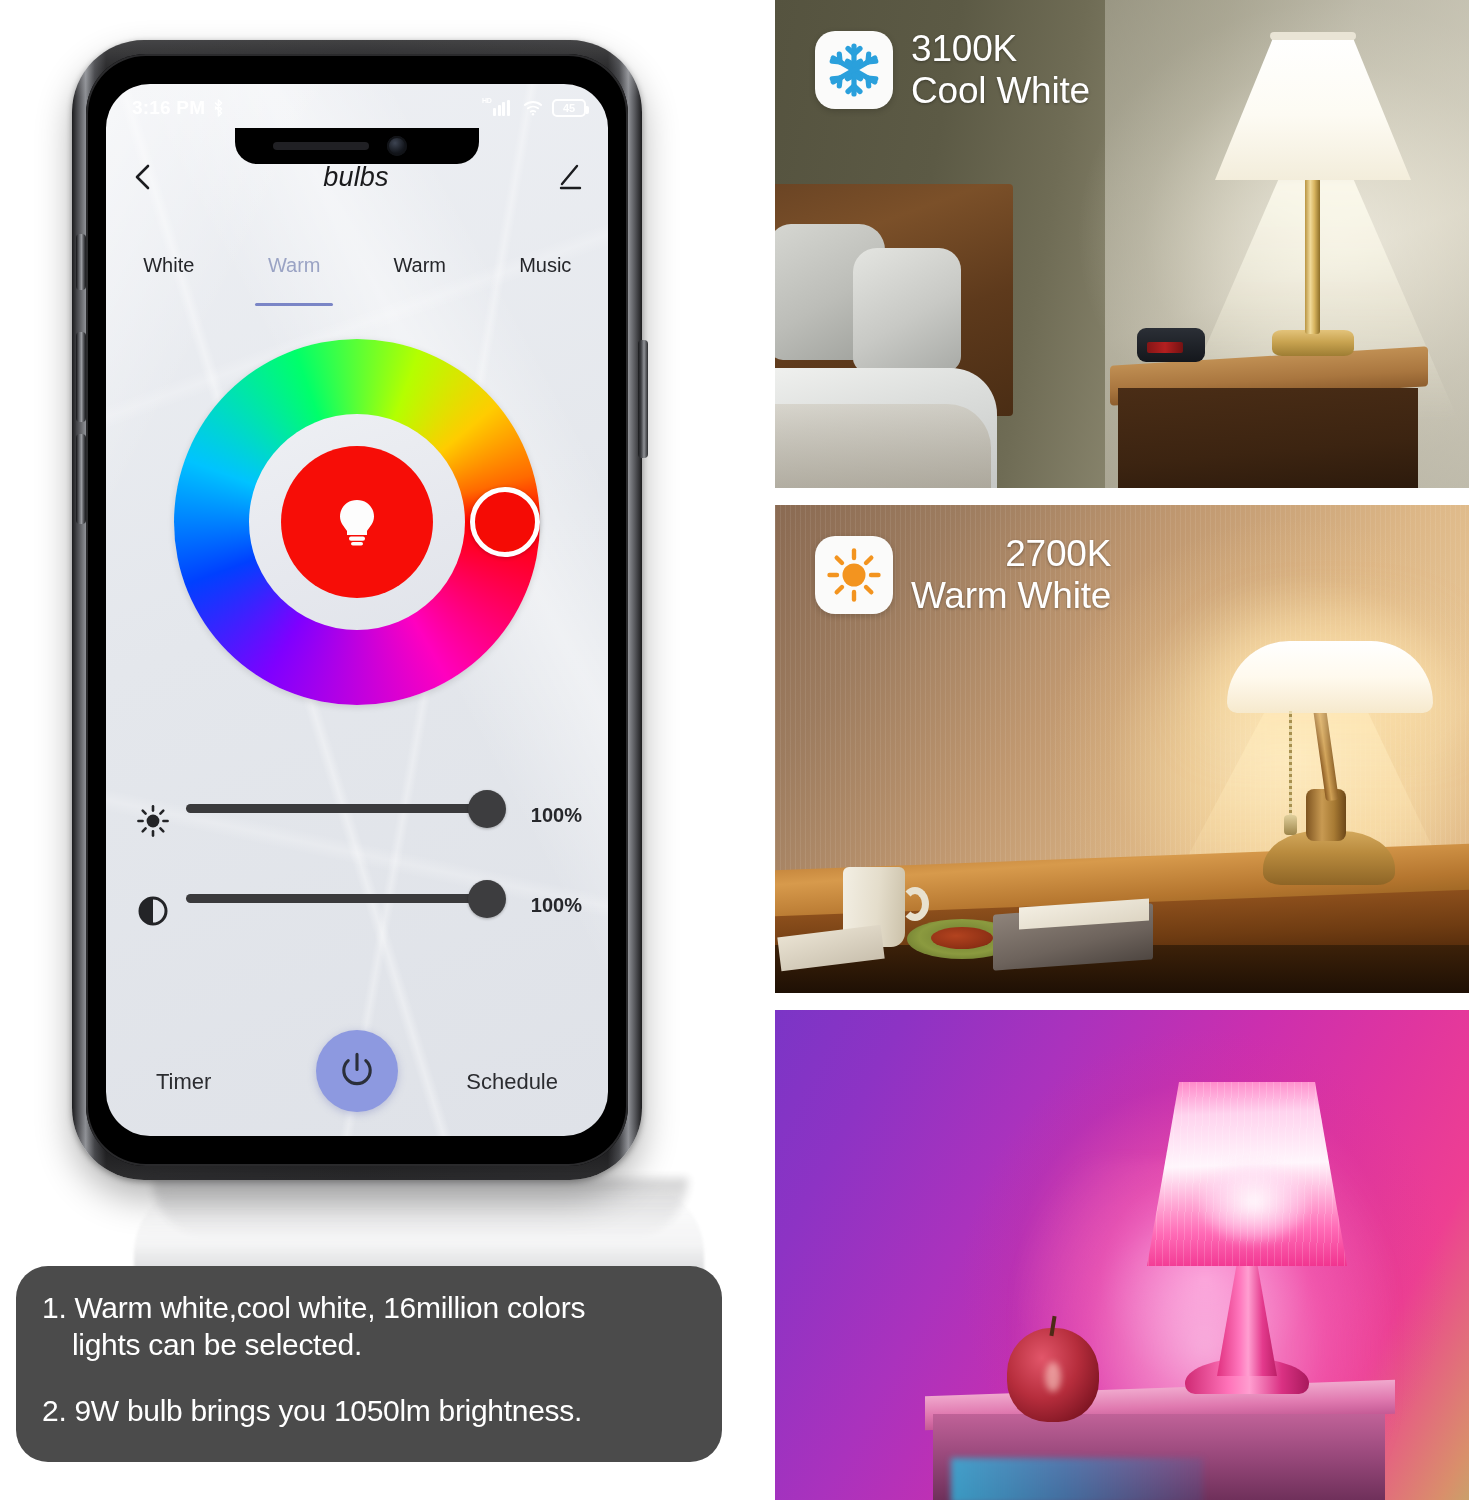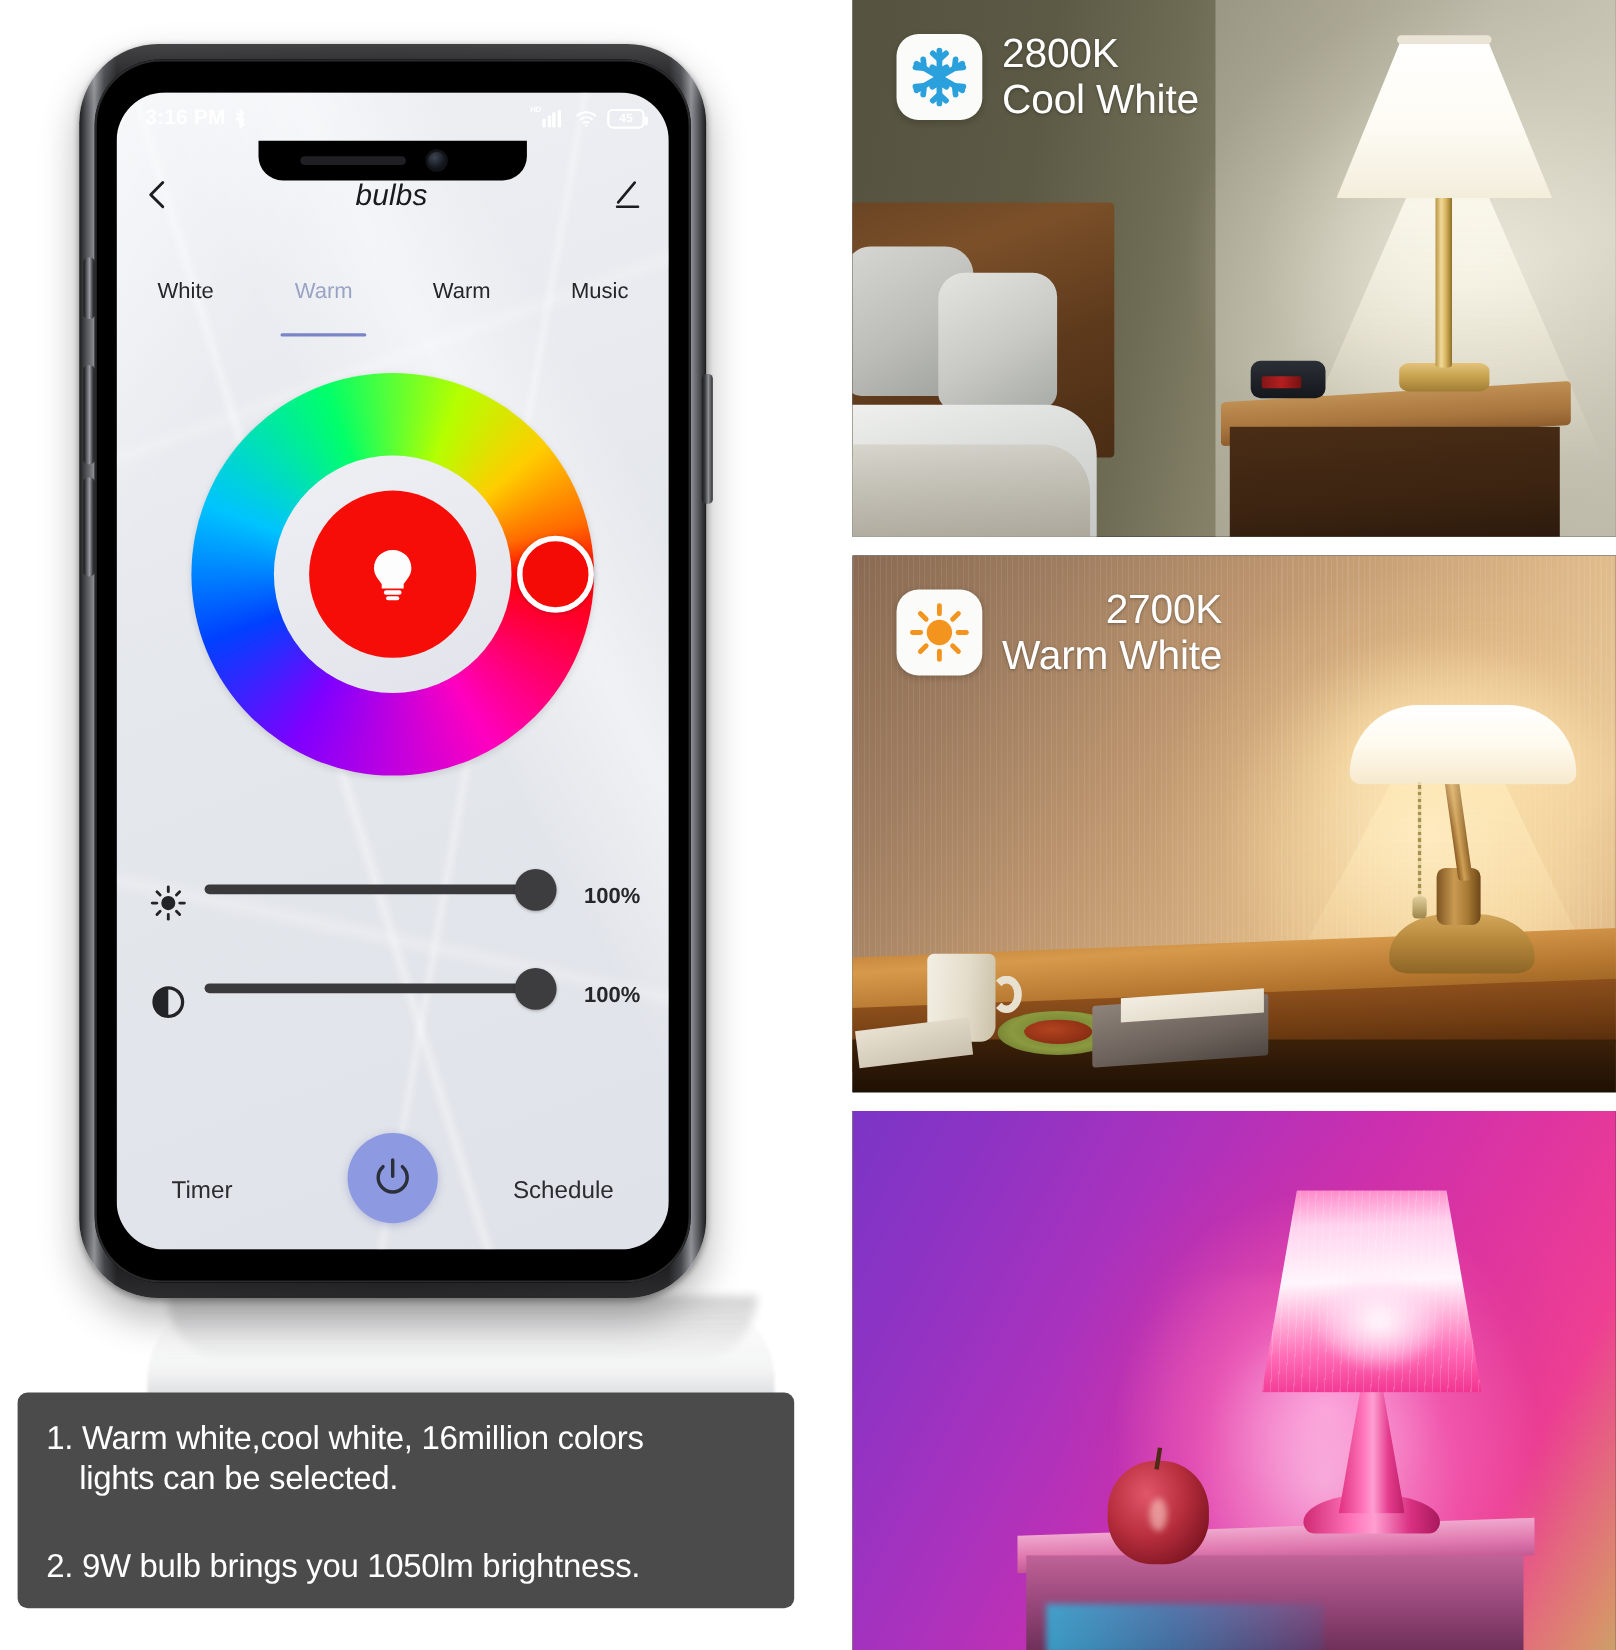--- a/index.html
+++ b/index.html
@@ -189,27 +189,27 @@
   }
   .reflection2{
     position:absolute; left:90px; top:1138px; width:536px; height:60px;
     background: linear-gradient(180deg, rgba(40,40,44,.45) 0%, rgba(220,220,226,0) 100%);
     border-radius:0 0 60px 60px; filter: blur(4px); opacity:.45; pointer-events:none;
   }
 
   
   .caption-box{
     position:absolute; left:16px; top:1266px; width:706px; height:196px;
-    background:#4b4b4b; border-radius:9px;
+    background:#4b4b4b; border-radius:32px;
     padding:24px 26px 0 26px; color:#fff;
   }
   .cap-line{ font-size:30px; line-height:1.22; letter-spacing:-.3px; font-weight:500; }
   .cap-line.l1{ margin-bottom:6px; text-indent:0; }
   .cap-line.l1 span.cont{ display:block; padding-left:30px; }
-  .cap-line.l2{ margin-top:44px; }
+  .cap-line.l2{ margin-top:30px; }
 
   
   #right-col{ position:absolute; left:775px; top:0; width:694px; height:1500px; }
   .card{ position:absolute; left:0; width:694px; overflow:hidden; background:#000; }
   .card1{ top:0;    height:488px; }
   .card2{ top:505px; height:488px;text-align:right; }
   .card3{ top:1010px; height:490px; }
 
   .badge{ position:absolute; left:40px; top:28px; display:flex; align-items:center; gap:18px; z-index:9; }
   .badge-icon{ width:78px; height:78px; border-radius:20px; background:#fbfbfa;
@@ -548,21 +548,21 @@
               <path d="M42.9 20.9 L43.7 13"></path>
                 <path d="M42.9 20.9 L50.8 20.2"></path>
               <path d="M29 24 L22.5 20.2"></path>
                 <path d="M29 24 L35.5 20.2"></path>
               <path d="M29 34 L22.5 37.8"></path>
                 <path d="M29 34 L35.5 37.8"></path>
             </g>
           </svg>
         </div>
         <div class="badge-text">
-          <div>2800K</div>
+          <div>3100K</div>
           <div>Cool White</div>
         </div>
       </div>
     </div>
 
     <div class="card card2">
       <div class="p2-wall"></div>
       <div class="p2-stripes"></div>
       <div class="p2-cone"></div>
       <div class="p2-desk"></div>

